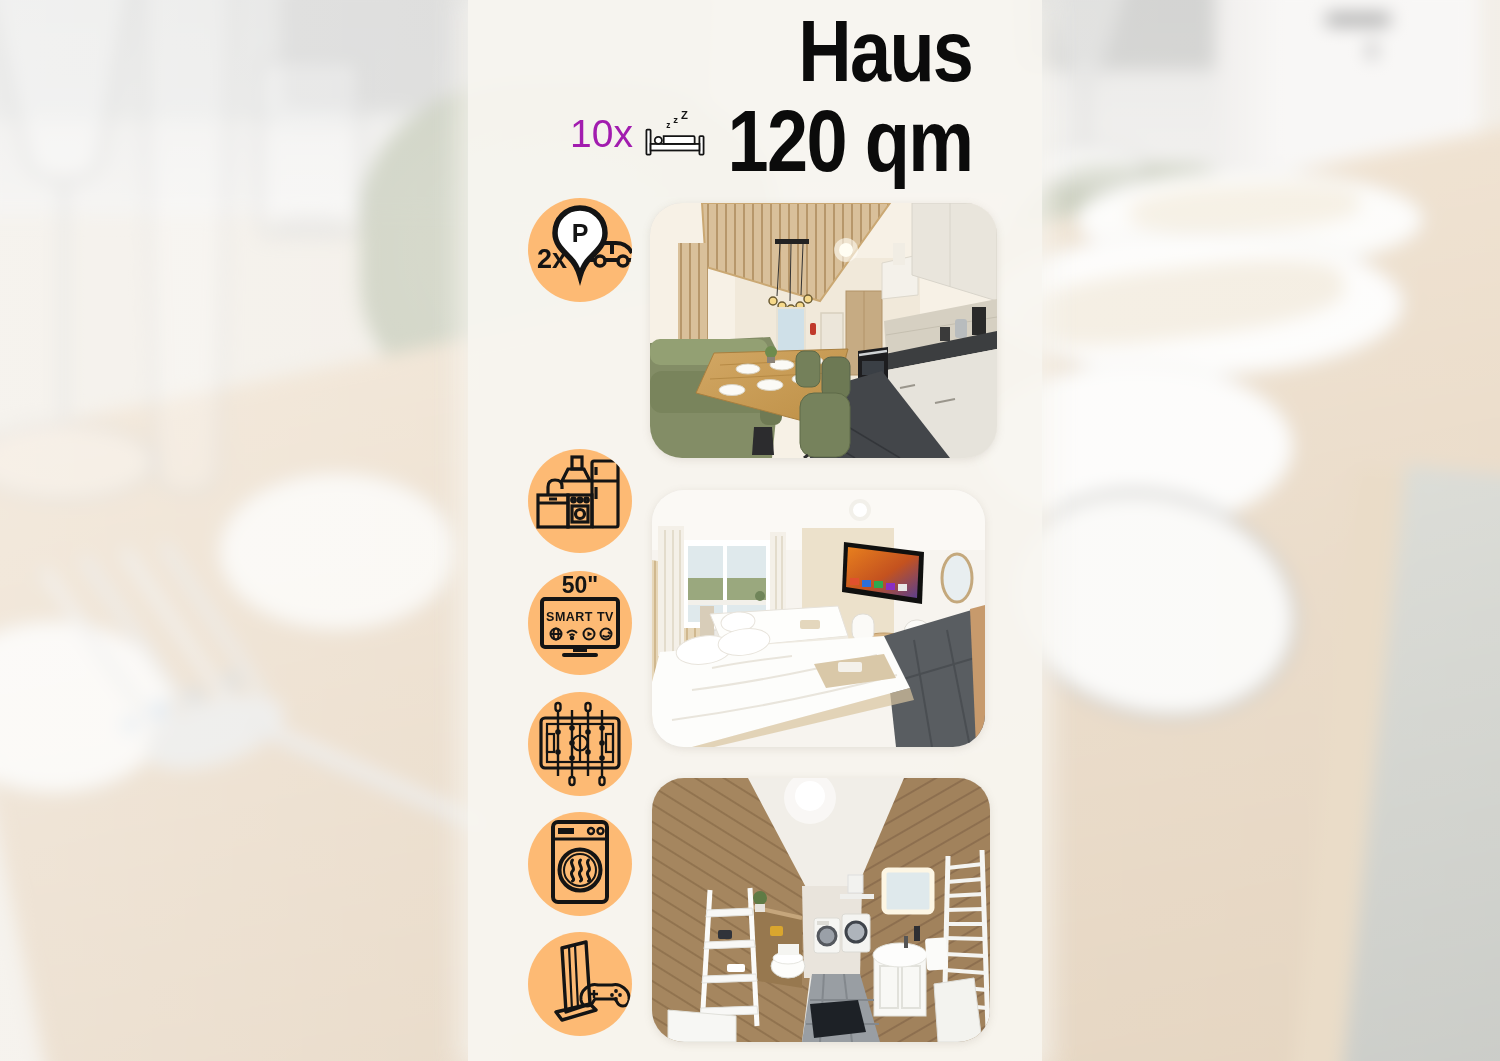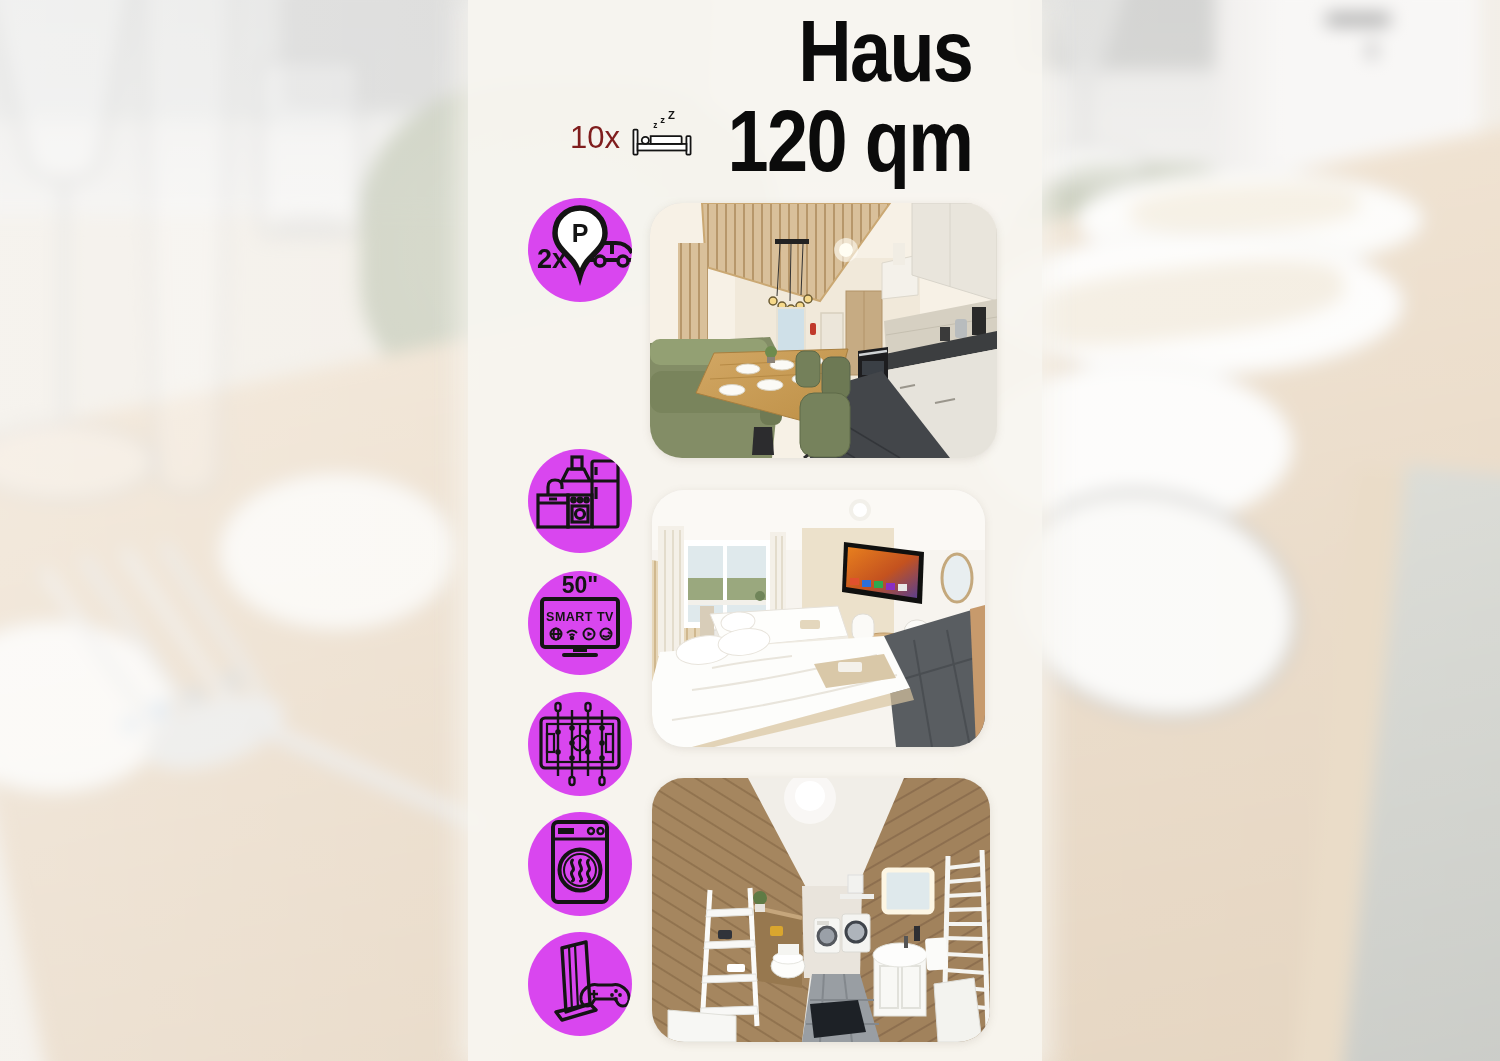--- a/index.html
+++ b/index.html
@@ -9,23 +9,23 @@
   .bg-blur{position:absolute;inset:-20px;filter:blur(9px);}
   .blob{position:absolute;}
   .veil{position:absolute;inset:0;background:linear-gradient(90deg,rgba(255,255,255,.58),rgba(255,255,255,.50) 35%,rgba(255,255,255,.44));}
   
   .panel{position:absolute;left:468px;top:0;width:574px;height:1061px;
          background:rgba(247,245,240,.93);box-shadow:0 0 26px 10px rgba(247,245,240,.75);}
   .title{position:absolute;top:6px;right:70px;text-align:right;color:#0b0b0b;font-weight:700;}
   .title .line{font-size:88px;line-height:90px;letter-spacing:-2px;transform:scaleX(.84);
                transform-origin:100% 50%;white-space:nowrap;}
   .capacity{position:absolute;top:110px;left:102px;display:flex;align-items:flex-end;gap:9px;}
-  .capacity .count{font-size:31px;color:#7f1d1d;line-height:1;padding-bottom:7px;}
+  .capacity .count{font-size:39px;color:#a21caf;line-height:1;padding-bottom:7px;}
   .amenity{position:absolute;left:60px;width:104px;height:104px;border-radius:50%;
-           background:#d946ef;overflow:hidden;}
+           background:#fdba74;overflow:hidden;}
   .amenity svg{position:absolute;left:0;top:0;}
   .photo{position:absolute;border-radius:32px;overflow:hidden;
          box-shadow:0 2px 8px rgba(120,108,85,.15);background:#ddd;}
   .photo svg{display:block;width:100%;height:100%;}
   text{font-family:"Liberation Sans",sans-serif;}
 </style>
 </head>
 <body>
 
 <div id="stage">

